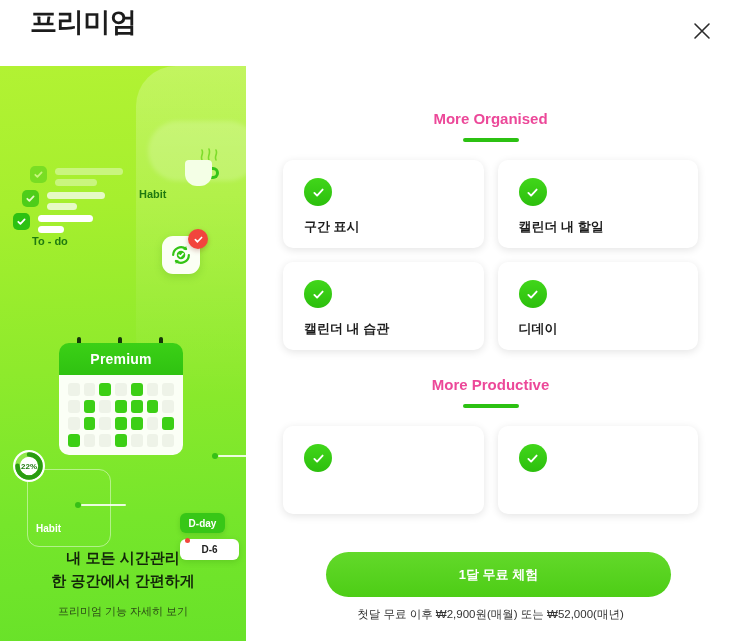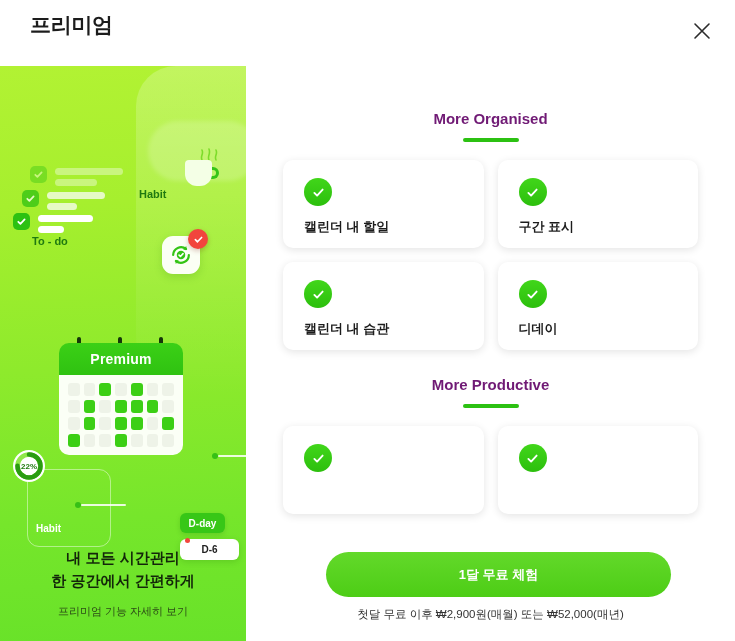--- a/index.html
+++ b/index.html
@@ -6,22 +6,22 @@
   html, body {
     width: 735px; height: 641px;
     font-family: "Liberation Sans", "DejaVu Sans", sans-serif;
     background: #ffffff; overflow: hidden;
   }
   .app { position: relative; width: 735px; height: 641px; background: #fff; overflow: hidden; }
 
   
   .header { position: absolute; left: 0; top: 0; width: 735px; height: 66px; background: #fff; z-index: 40; }
   .header-title {
-    position: absolute; left: 30px; top: 11px;
-    font-size: 21px; font-weight: bold; color: #1c1c1c; letter-spacing: -0.3px;
+    position: absolute; left: 30px; top: 4px;
+    font-size: 27px; font-weight: bold; color: #1c1c1c; letter-spacing: -0.3px;
   }
   .close-btn {
     position: absolute; right: 16px; top: 14px; width: 34px; height: 34px;
     display: flex; align-items: center; justify-content: center; cursor: pointer;
     border-radius: 50%; background: transparent;
   }
   .close-btn svg { display: block; }
 
   
   .left-panel {
@@ -141,21 +141,21 @@
     border-radius: 50%; background: #f2453d;
   }
 
   
   .left-copy { position: absolute; left: 0; bottom: 22px; width: 246px; text-align: center; }
   .left-copy .h1 { font-size: 15px; font-weight: bold; color: #13260a; line-height: 1.5; }
   .left-copy .sub { margin-top: 12px; font-size: 11px; color: #2b4a16; }
 
   
   .right { position: absolute; left: 246px; top: 66px; width: 489px; height: 575px; background: #fff; overflow: hidden; }
-  .section-title { text-align: center; font-size: 15px; font-weight: bold; color: #701a75; }
+  .section-title { text-align: center; font-size: 15px; font-weight: bold; color: #ec4899; }
   .section-rule { width: 56px; height: 4px; background: #2cc112; border-radius: 2px; margin: 11px auto 0; }
   .grid {
     display: grid; grid-template-columns: 1fr 1fr; gap: 14px;
     padding: 18px 37px 0 37px;
   }
   .f-card {
     height: 88px; background: #fff; border-radius: 10px; padding: 18px 0 0 21px;
     box-shadow: 0 2px 9px rgba(0,0,0,.11);
   }
   .f-check {
@@ -337,29 +337,29 @@
       <div class="section-title">More Organised</div>
       <div class="section-rule"></div>
     </div>
     <div class="grid">
       <div class="f-card">
         <div class="f-check">
           <svg width="15" height="15" viewBox="0 0 16 16">
               <path d="M3.6 8.4 L6.5 11.3 L12.4 4.9" stroke="#fff" stroke-width="2" fill="none" stroke-linecap="round" stroke-linejoin="round"></path>
             </svg>
         </div>
+        <div class="f-label">구간 표시</div>
+      </div>
+      <div class="f-card">
+        <div class="f-check">
+          <svg width="15" height="15" viewBox="0 0 16 16">
+              <path d="M3.6 8.4 L6.5 11.3 L12.4 4.9" stroke="#fff" stroke-width="2" fill="none" stroke-linecap="round" stroke-linejoin="round"></path>
+            </svg>
+        </div>
         <div class="f-label">캘린더 내 할일</div>
-      </div>
-      <div class="f-card">
-        <div class="f-check">
-          <svg width="15" height="15" viewBox="0 0 16 16">
-              <path d="M3.6 8.4 L6.5 11.3 L12.4 4.9" stroke="#fff" stroke-width="2" fill="none" stroke-linecap="round" stroke-linejoin="round"></path>
-            </svg>
-        </div>
-        <div class="f-label">구간 표시</div>
       </div>
       <div class="f-card">
         <div class="f-check">
           <svg width="15" height="15" viewBox="0 0 16 16">
               <path d="M3.6 8.4 L6.5 11.3 L12.4 4.9" stroke="#fff" stroke-width="2" fill="none" stroke-linecap="round" stroke-linejoin="round"></path>
             </svg>
         </div>
         <div class="f-label">캘린더 내 습관</div>
       </div>
       <div class="f-card">

